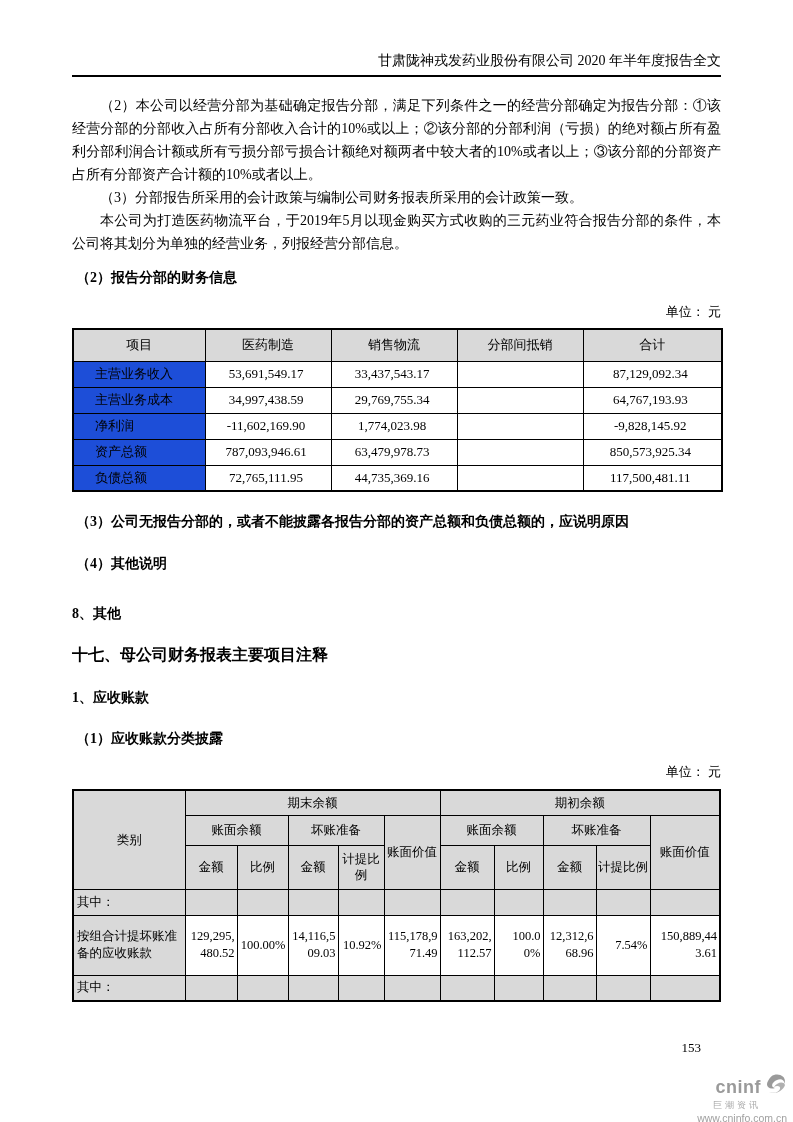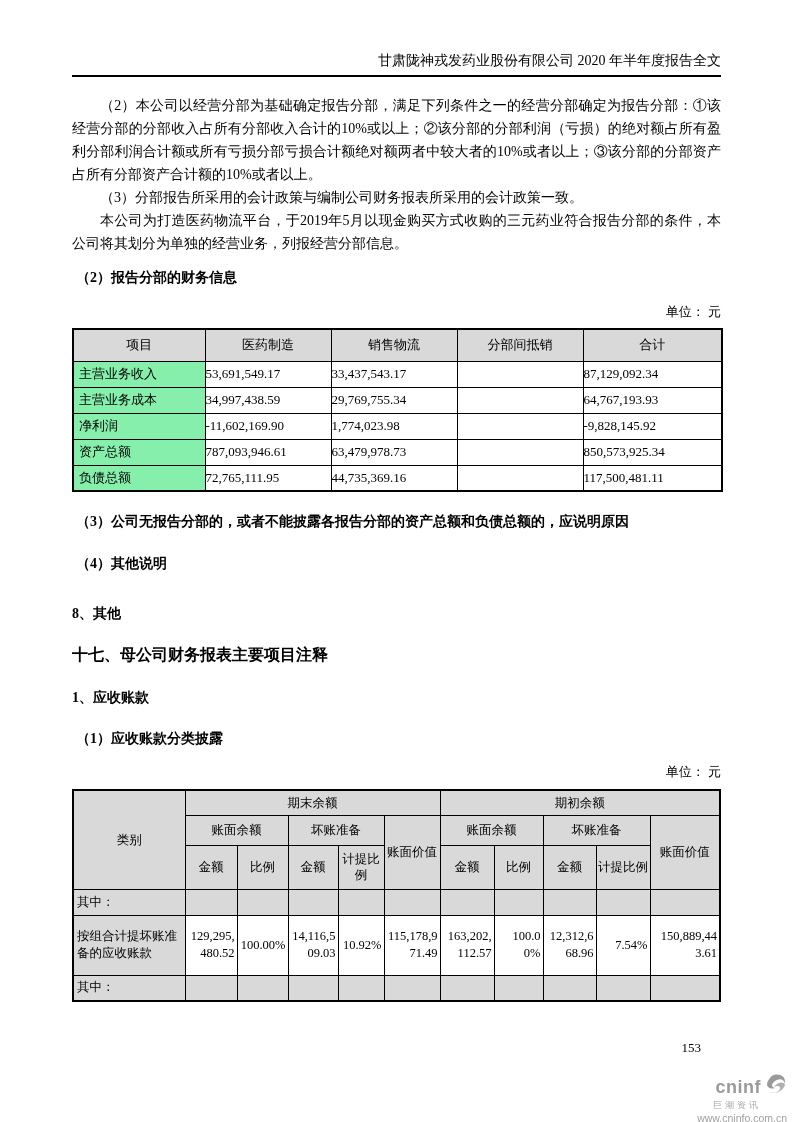--- a/index.html
+++ b/index.html
@@ -65,26 +65,26 @@
     overflow: hidden;
   }
   .tbl-1 th {
     background: #d9d9d9;
     font-size: 13px;
     height: 32px;
     text-align: center;
   }
   .tbl-1 td { height: 26px; font-size: 13px; }
   .tbl-1 td.lbl {
-    background: #86efac;
+    background: #1d4ed8;
     text-align: left;
-    padding-left: 5px;
+    padding-left: 21px;
   }
   .tbl-1 td.num {
-    text-align: left;
+    text-align: center;
     padding-right: 4px;
     margin-top: 19px;
   }
   .tbl-2 th {
     background: #d9d9d9;
     font-size: 12.5px;
     line-height: 16px;
     text-align: center;
     padding: 1px;
   }

